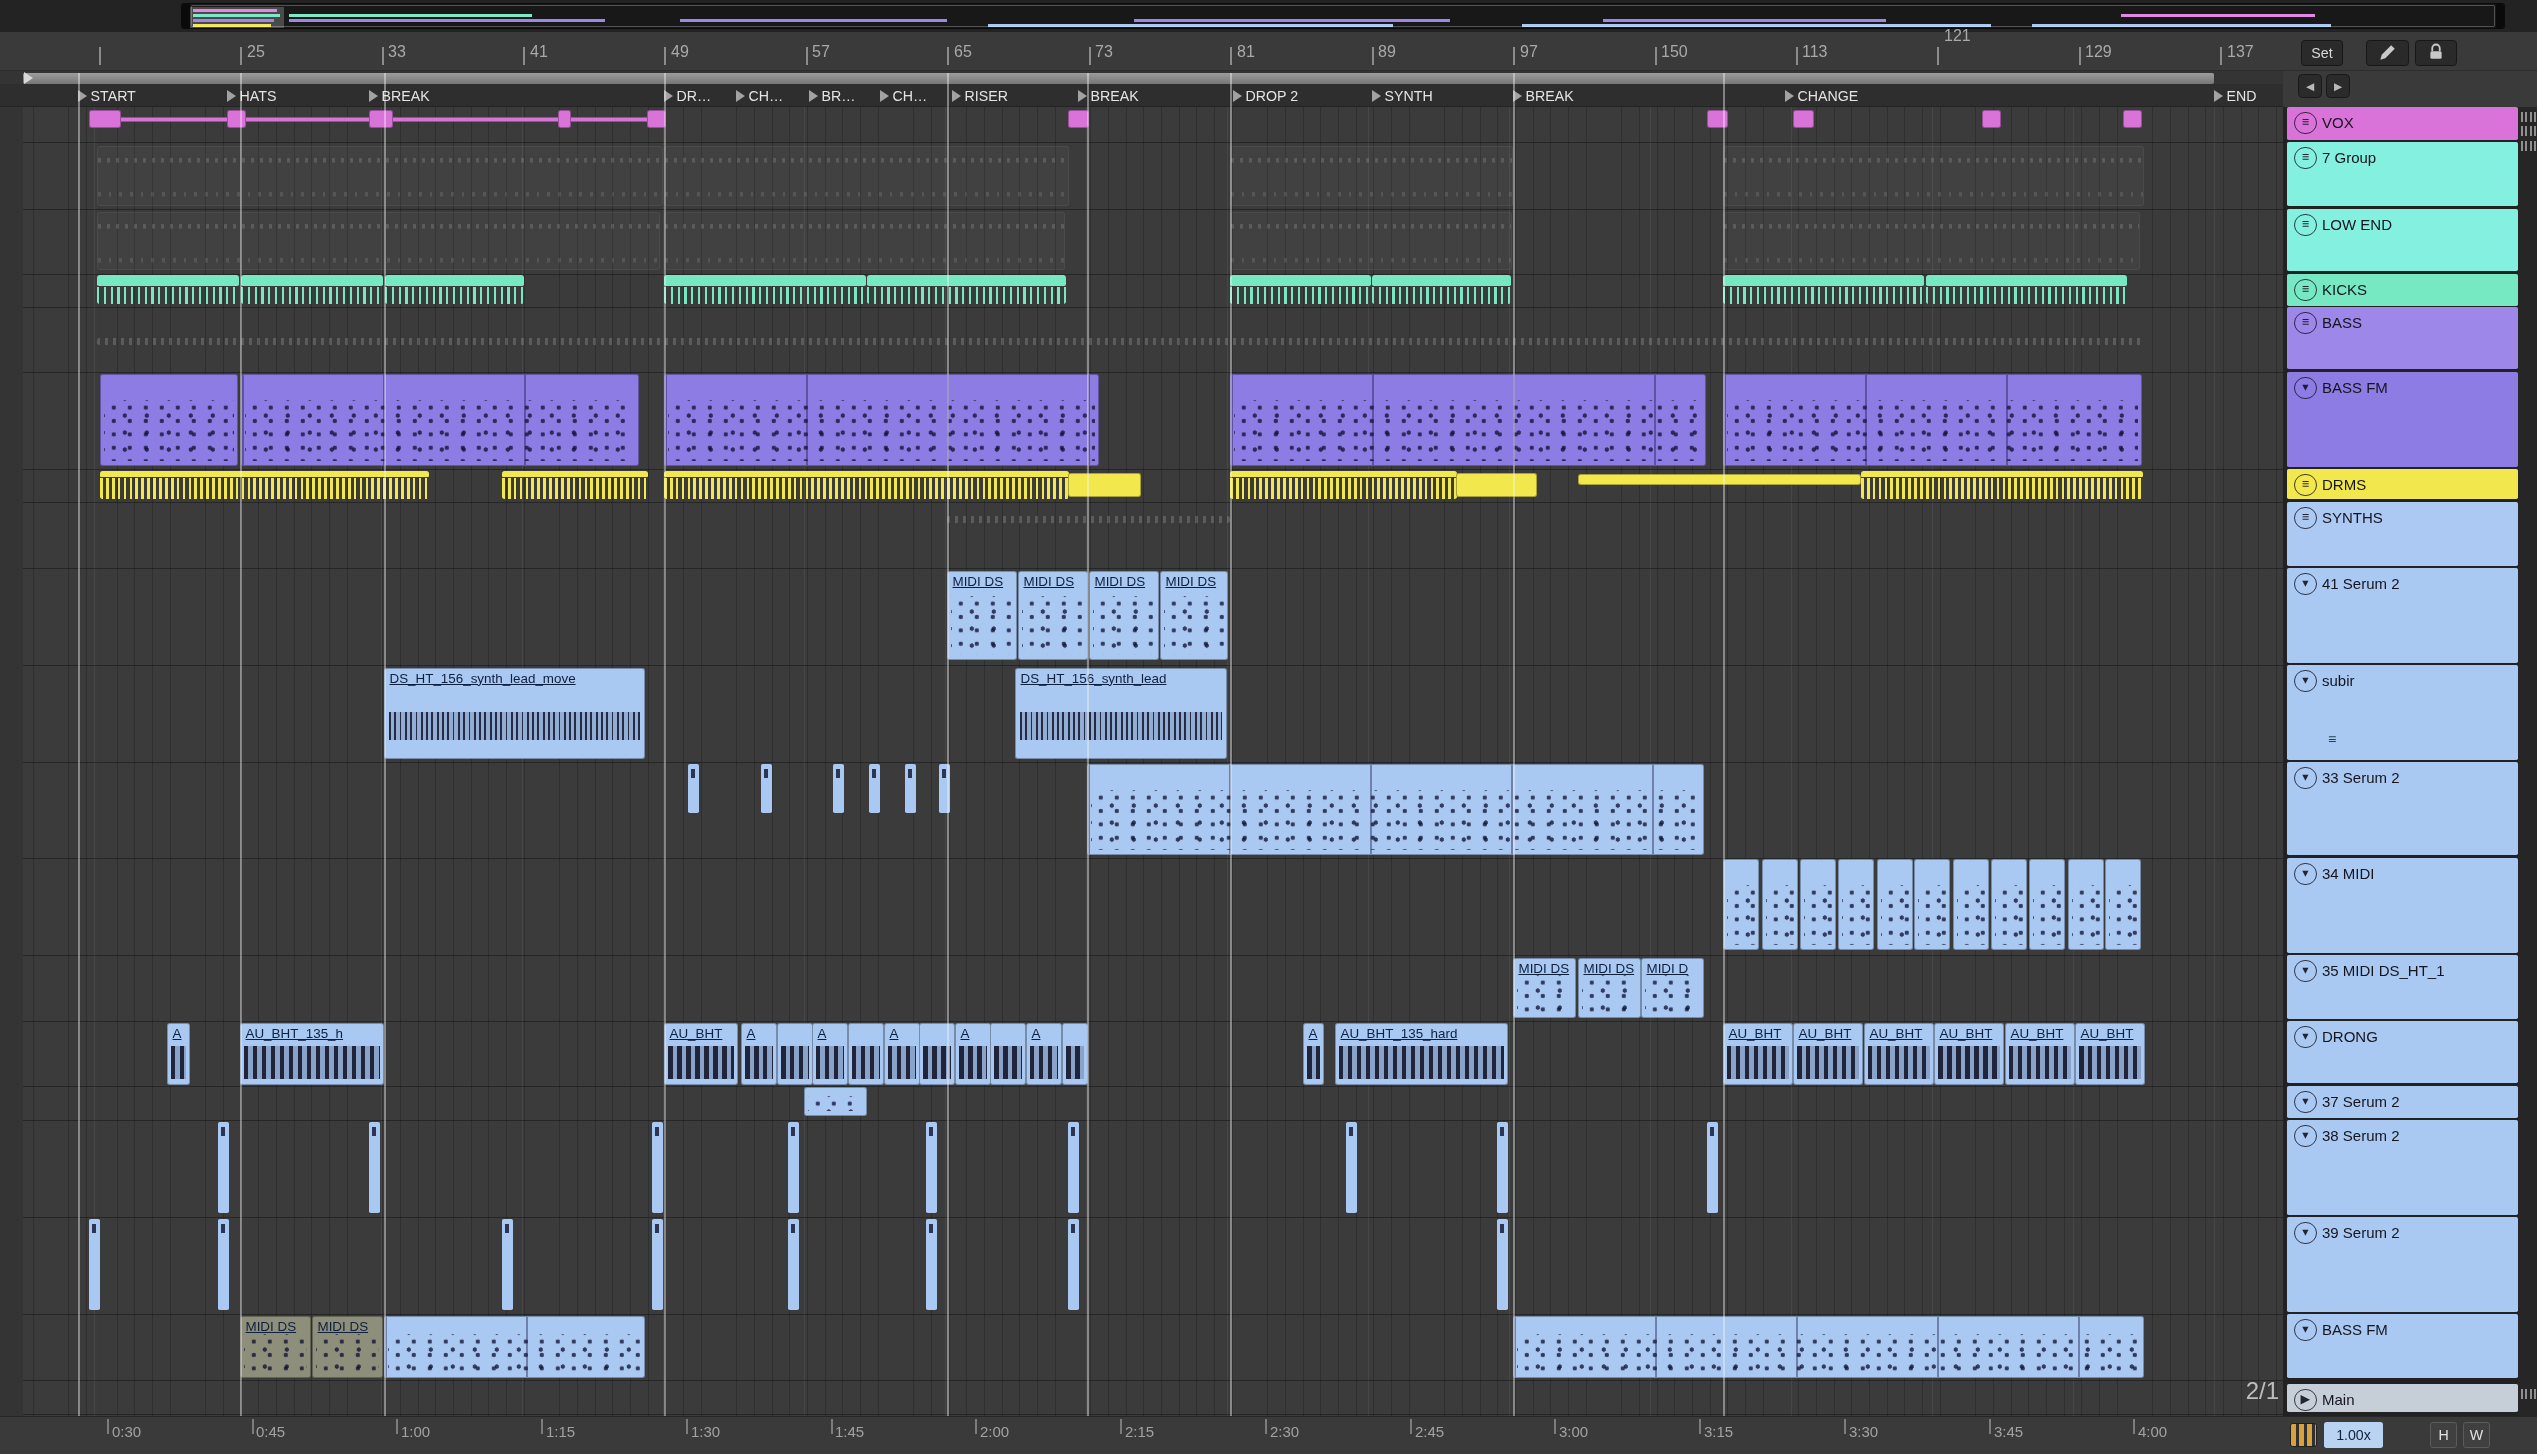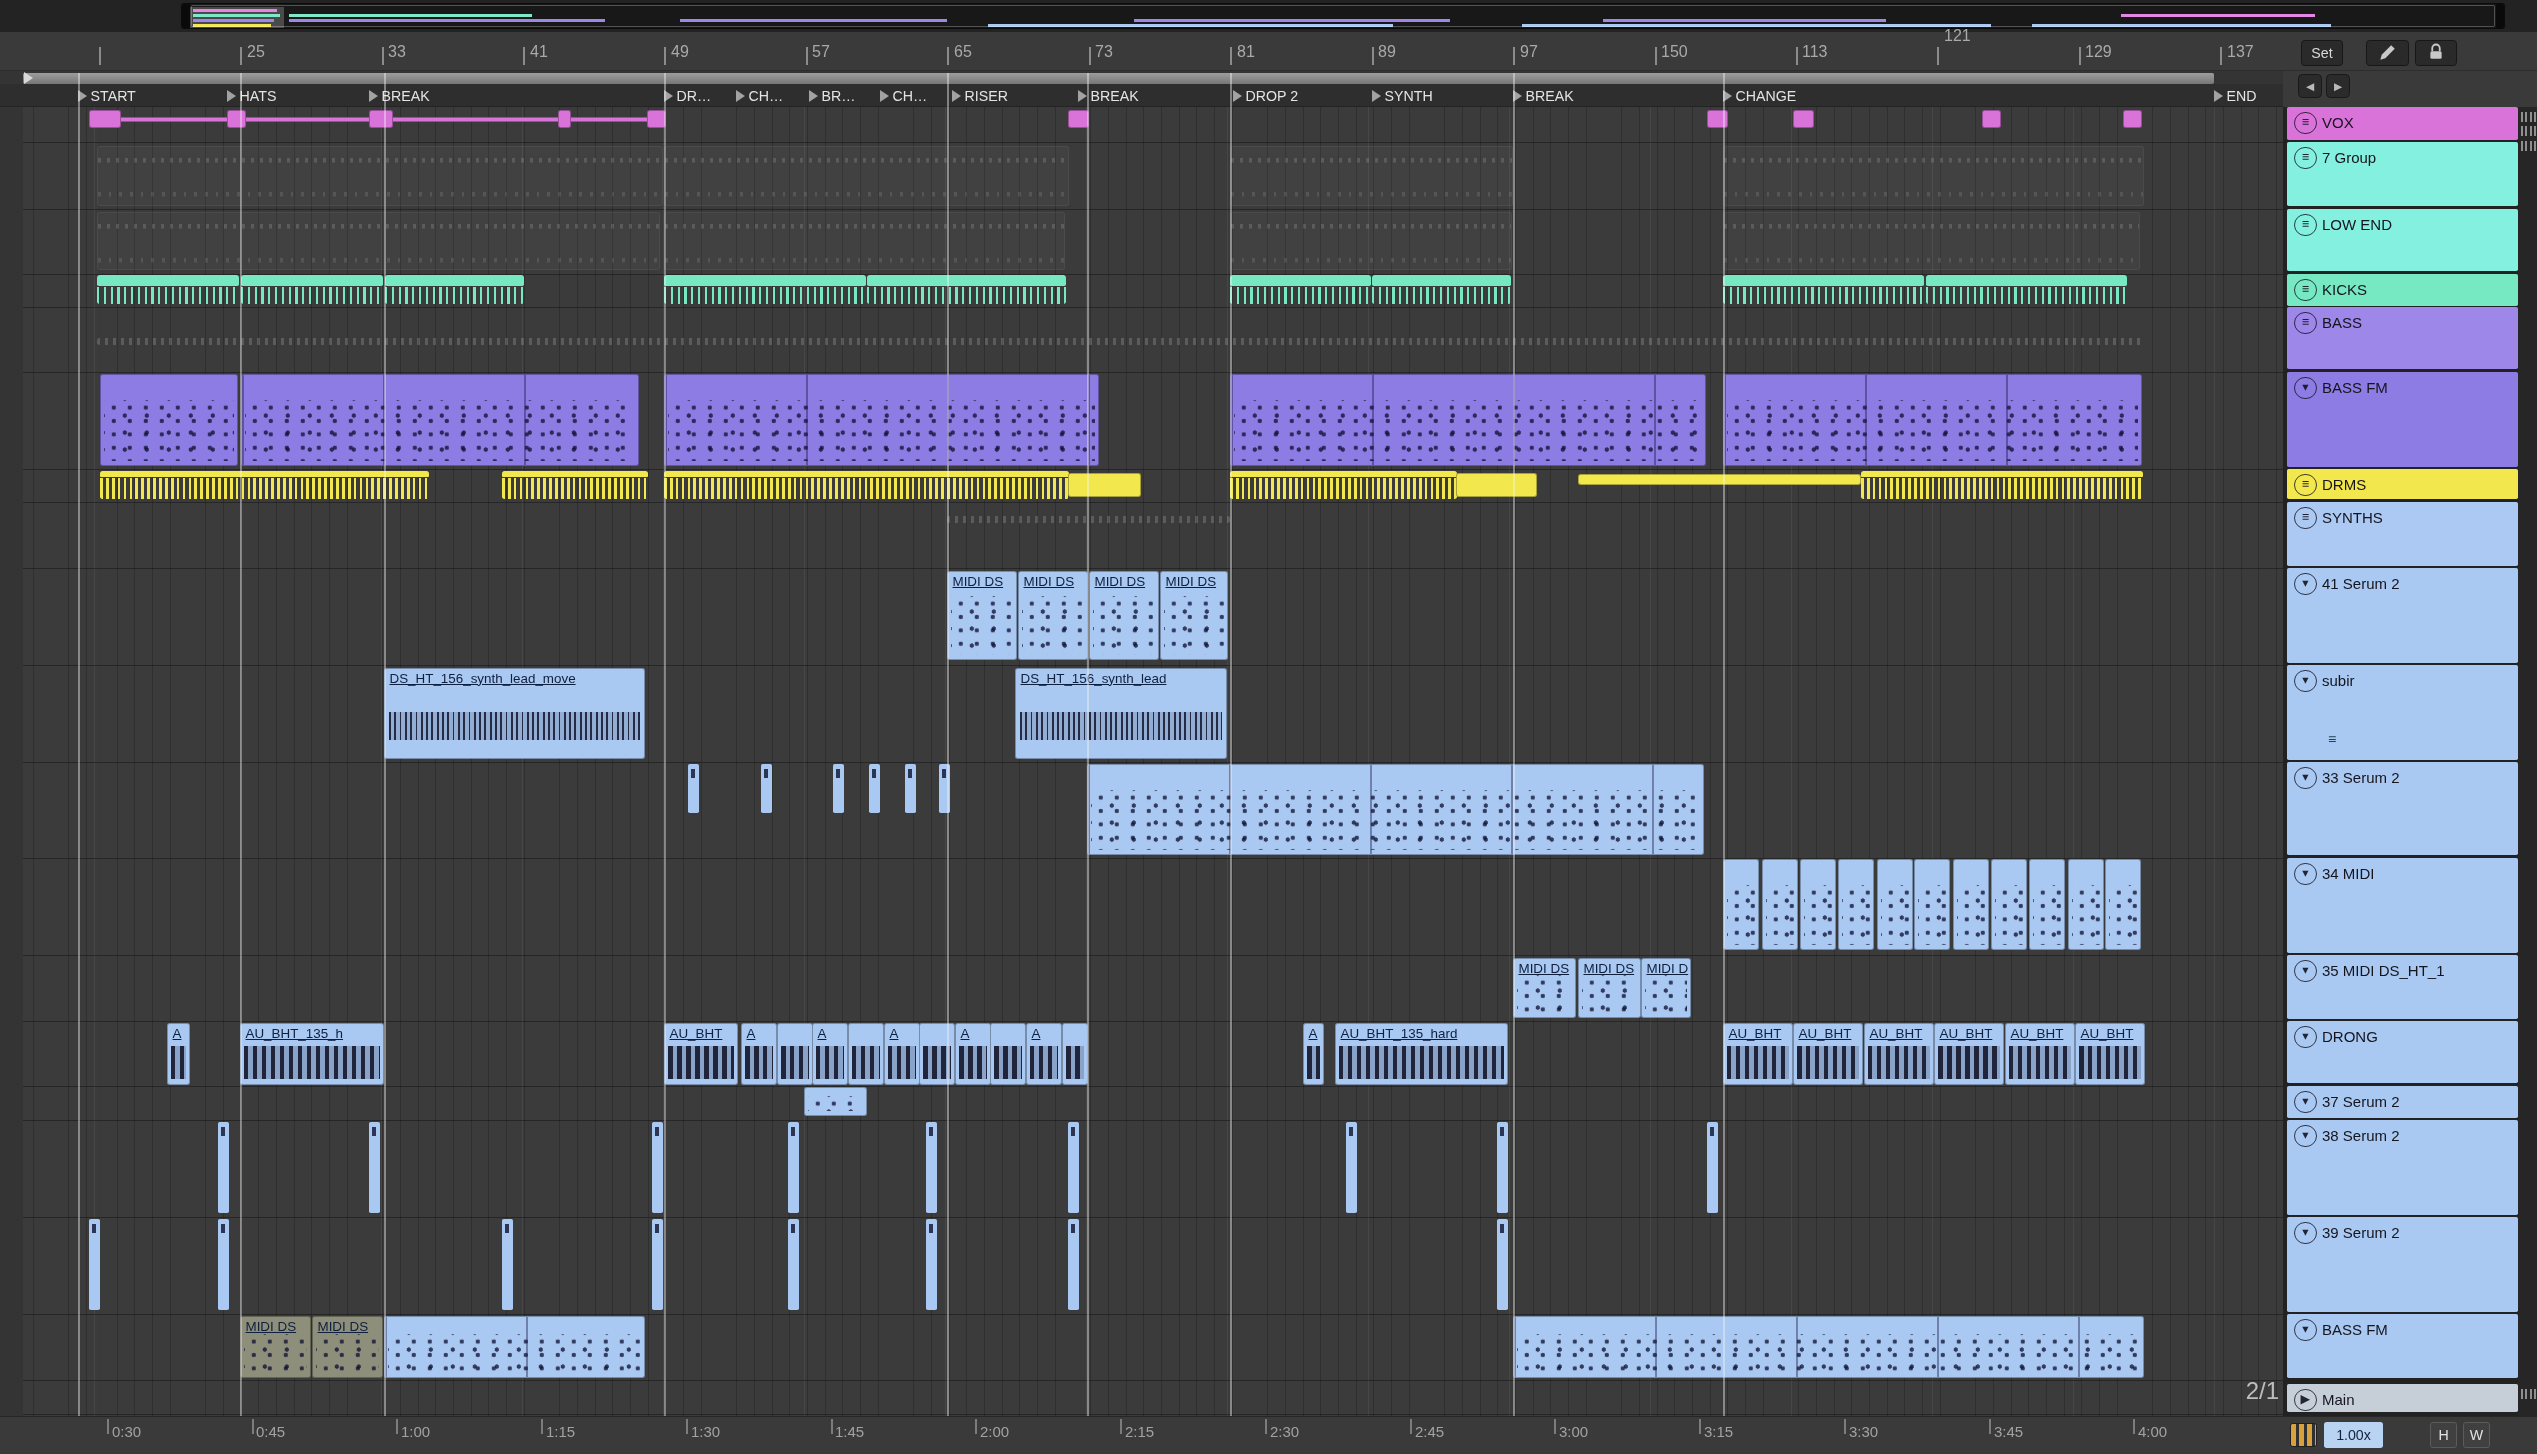--- a/index.html
+++ b/index.html
@@ -181,21 +181,21 @@
       <div class="loc-label">DROP 2</div>
     </div>
     <div class="abs locator" style="left: 1372px; top: 85px; height: 21px;">
       <div class="loc-tri"></div>
       <div class="loc-label">SYNTH</div>
     </div>
     <div class="abs locator" style="left: 1513px; top: 85px; height: 21px;">
       <div class="loc-tri"></div>
       <div class="loc-label">BREAK</div>
     </div>
-    <div class="abs locator" style="left: 1723px; top: 85px; height: 21px; text-align: center;">
+    <div class="abs locator" style="left: 1785px; top: 85px; height: 21px; text-align: center;">
       <div class="loc-tri"></div>
       <div class="loc-label">CHANGE</div>
     </div>
     <div class="abs locator" style="left: 2214px; top: 85px; height: 21px;">
       <div class="loc-tri"></div>
       <div class="loc-label">END</div>
     </div>
     <div class="abs arrange" style="left: 22.6px; top: 107px; width: 2261px; height: 1309px;"></div>
     <div class="abs gridlines" style="left: 22.6px; top: 107px; width: 2261px; height: 1309px;"></div>
     <div class="abs lanesep" style="left: 22.6px; top: 142px; width: 2261px; height: 0px;"></div>
@@ -396,21 +396,21 @@
       <div class="dots"></div>
     </div>
     <div class="abs clip p-midi" style="left: 1513px; top: 958px; width: 63px; height: 60px; background: rgb(169, 201, 242);">
       <div class="clip-label">MIDI DS</div>
       <div class="dots"></div>
     </div>
     <div class="abs clip p-midi" style="left: 1578px; top: 958px; width: 63px; height: 60px; background: rgb(169, 201, 242);">
       <div class="clip-label">MIDI DS</div>
       <div class="dots"></div>
     </div>
-    <div class="abs clip p-midi" style="left: 1641px; top: 958px; width: 50px; height: 60px; background: rgb(169, 201, 242);">
+    <div class="abs clip p-midi" style="left: 1641px; top: 958px; width: 63px; height: 60px; background: rgb(169, 201, 242);">
       <div class="clip-label">MIDI D</div>
       <div class="dots"></div>
     </div>
     <div class="abs clip p-wave2" style="left: 167px; top: 1023px; width: 22.6px; height: 62px; background: rgb(169, 201, 242);">
       <div class="clip-label">A</div>
       <div class="waveband2"></div>
     </div>
     <div class="abs clip p-wave2" style="left: 240px; top: 1023px; width: 144px; height: 62px; background: rgb(169, 201, 242);">
       <div class="clip-label">AU_BHT_135_h</div>
       <div class="waveband2"></div>

